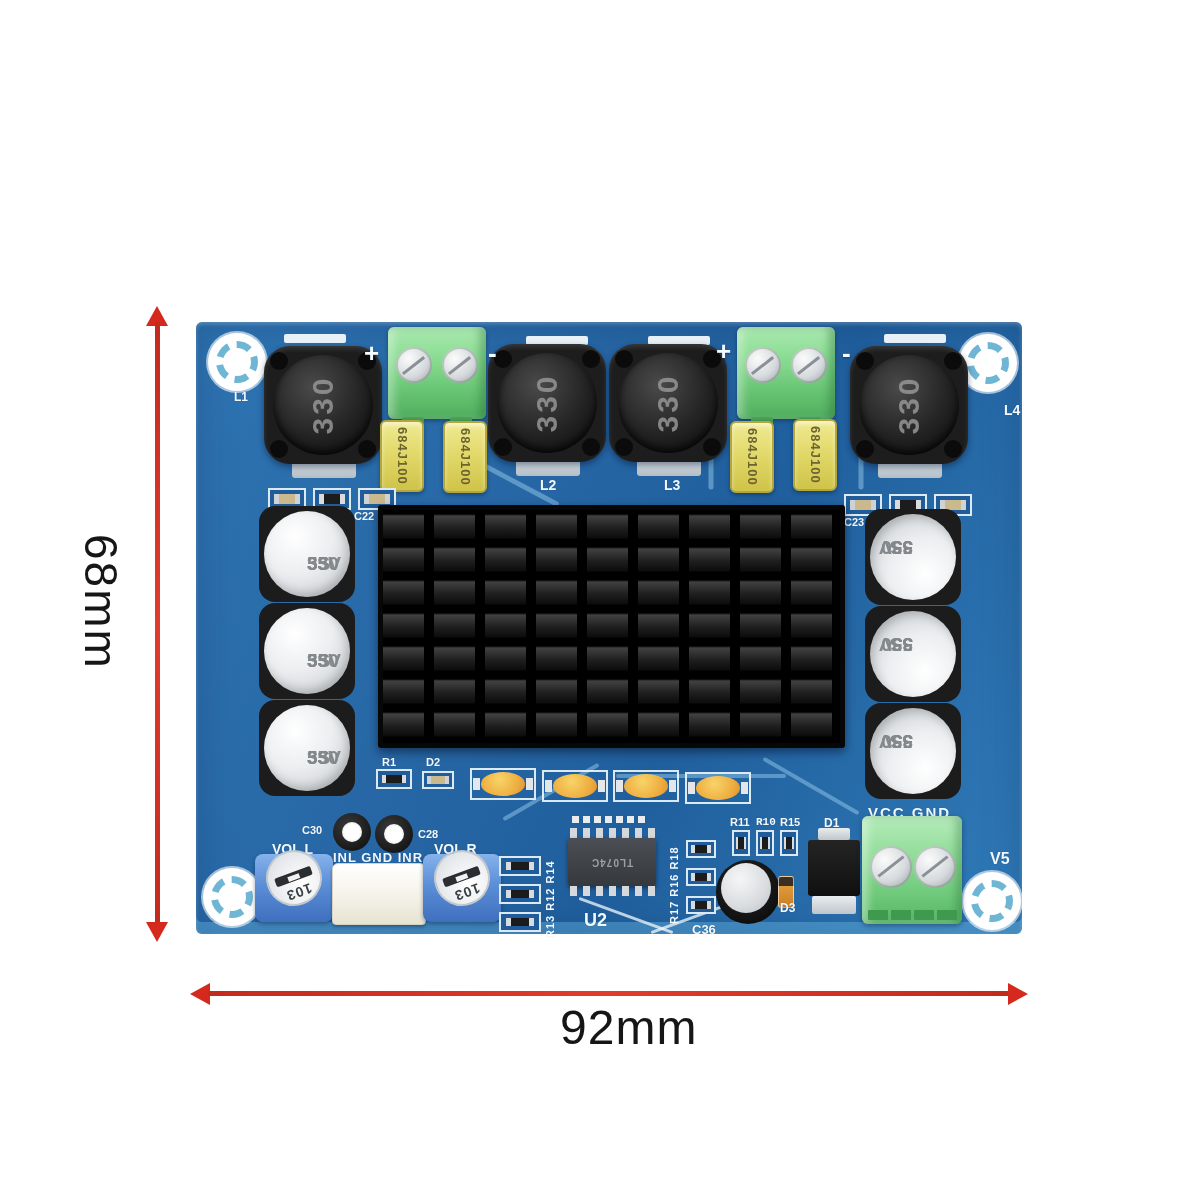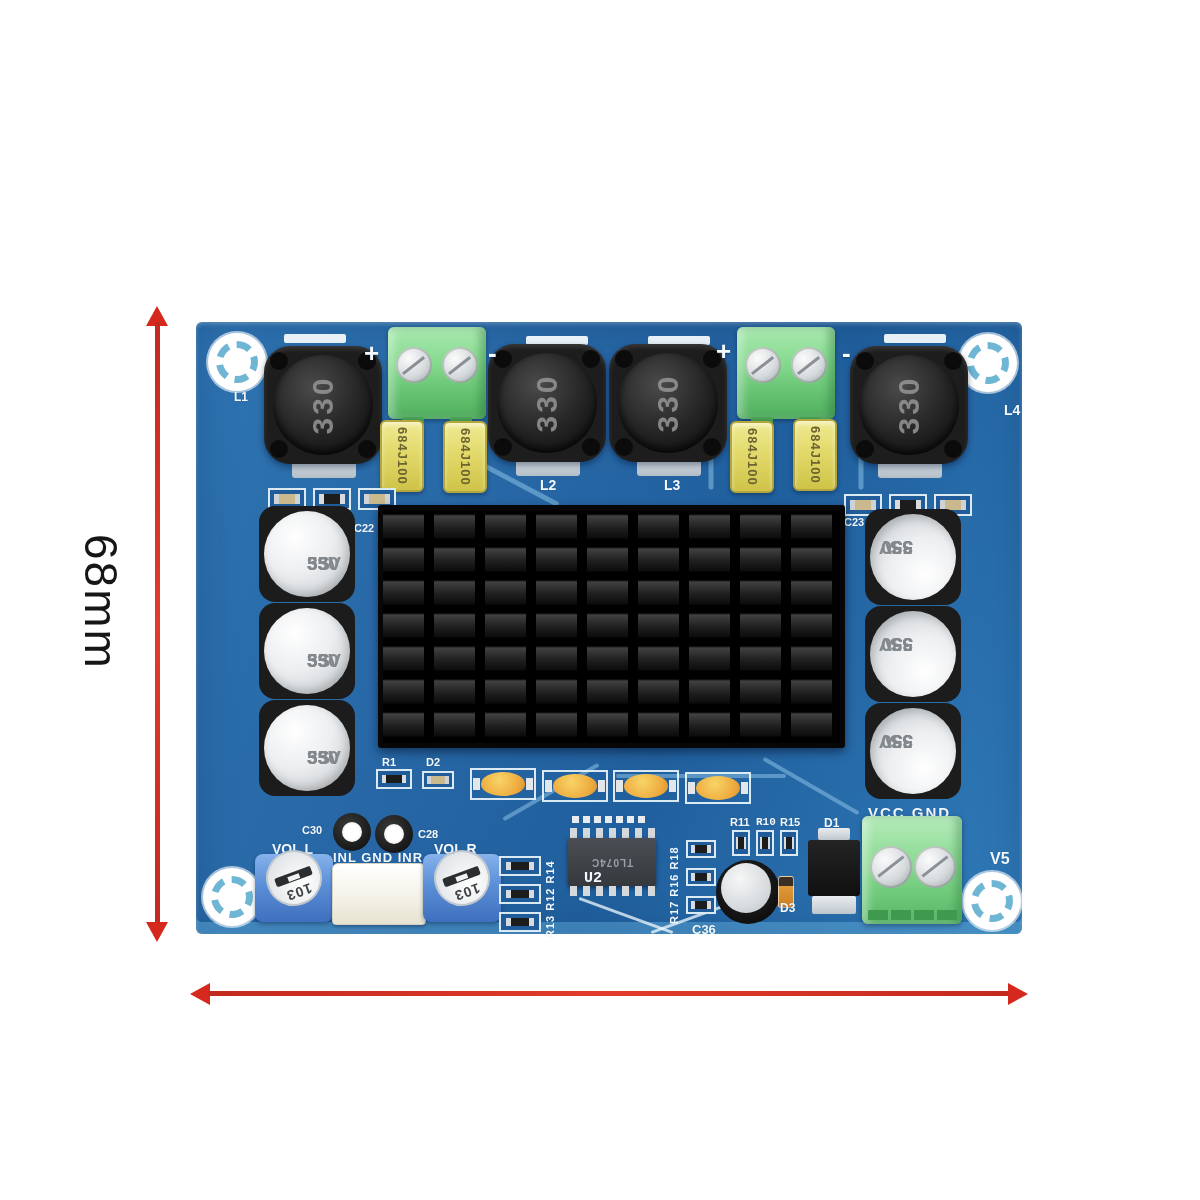--- a/index.html
+++ b/index.html
@@ -118,20 +118,21 @@
 <div id="canvas">
 
   <div class="tri tri-up"></div>
   <div class="dim-line-v"></div>
   <div class="tri tri-down"></div>
   <div class="dim-label-v">68mm</div>
 
   <div class="tri tri-left"></div>
   <div class="dim-line-h"></div>
   <div class="tri tri-right"></div>
+  <div class="dim-label-h">92mm</div>
 
   <div class="board">
 
     <div class="trace" style="left:240px;top:150px;width:130px;height:5px;transform:rotate(28deg);"></div>
     <div class="trace" style="left:420px;top:452px;width:170px;height:4px;"></div>
     <div class="trace" style="left:300px;top:468px;width:110px;height:4px;transform:rotate(-30deg);"></div>
     <div class="trace" style="left:560px;top:462px;width:110px;height:4px;transform:rotate(30deg);"></div>
     <div class="trace" style="left:470px;top:120px;width:90px;height:5px;transform:rotate(90deg);"></div>
     <div class="trace" style="left:620px;top:120px;width:90px;height:5px;transform:rotate(90deg);"></div>
     <div class="silkline" style="left:380px;top:592px;width:100px;height:3px;transform:rotate(20deg);"></div>
@@ -204,21 +205,21 @@
         <span>684J100</span>
       </div>
     <div class="filmcap" style="left:597px;top:97px;">
         <span>684J100</span>
       </div>
 
     <div class="sbox lite" style="left:72px;top:166px;width:38px;height:22px;"></div>
     <div class="sbox dark" style="left:117px;top:166px;width:38px;height:22px;"></div>
     <div class="sbox lite" style="left:162px;top:166px;width:38px;height:22px;"></div>
     <div class="silk" style="left:70px;top:188px;font-size:11px;">C26</div>
-    <div class="silk" style="left:158px;top:200px;font-size:11px;">C22</div>
+    <div class="silk" style="left:158px;top:188px;font-size:11px;">C22</div>
     <div class="sbox lite" style="left:648px;top:172px;width:38px;height:22px;"></div>
     <div class="sbox dark" style="left:693px;top:172px;width:38px;height:22px;"></div>
     <div class="sbox lite" style="left:738px;top:172px;width:38px;height:22px;"></div>
     <div class="silk" style="left:648px;top:194px;font-size:11px;">C23</div>
 
     <div class="ecap" style="left:68px;top:189px;">
       <div class="sleeve"></div>
       <div class="etop">
         <div class="etext">
           <div>5S</div>
@@ -317,21 +318,21 @@
     <div class="sbox dark" style="left:303px;top:562px;width:42px;height:20px;"></div>
     <div class="sbox dark" style="left:303px;top:590px;width:42px;height:20px;"></div>
     <div class="vlabel" style="left:348px;top:532px;height:84px;">R13 R12 R14</div>
 
     <div class="icpins" style="left:374px;top:506px;width:86px;"></div>
     <div class="ic" style="left:372px;top:516px;">
       <span>TL074C</span>
     </div>
     <div class="icpins" style="left:374px;top:564px;width:86px;"></div>
     <div class="pinrow" style="left:376px;top:494px;width:74px;"></div>
-    <div class="silk" style="left:388px;top:548px;font-size:15px;font-family:Liberation Mono, monospace;">U2</div>
+    <div class="silk" style="left:388px;top:588px;font-size:18px;">U2</div>
 
     <div class="vlabel" style="left:472px;top:518px;height:84px;">R17 R16 R18</div>
     <div class="sbox dark" style="left:490px;top:518px;width:30px;height:18px;"></div>
     <div class="sbox dark" style="left:490px;top:546px;width:30px;height:18px;"></div>
     <div class="sbox dark" style="left:490px;top:574px;width:30px;height:18px;"></div>
 
     <div class="silk" style="left:534px;top:494px;font-size:11px;text-align:center;">R11</div>
     <div class="silk" style="left:560px;top:494px;font-size:11px;font-family:Liberation Mono, monospace;">R10</div>
     <div class="silk" style="left:584px;top:494px;font-size:11px;">R15</div>
     <div class="sbox dark" style="left:536px;top:508px;width:18px;height:26px;"></div>

